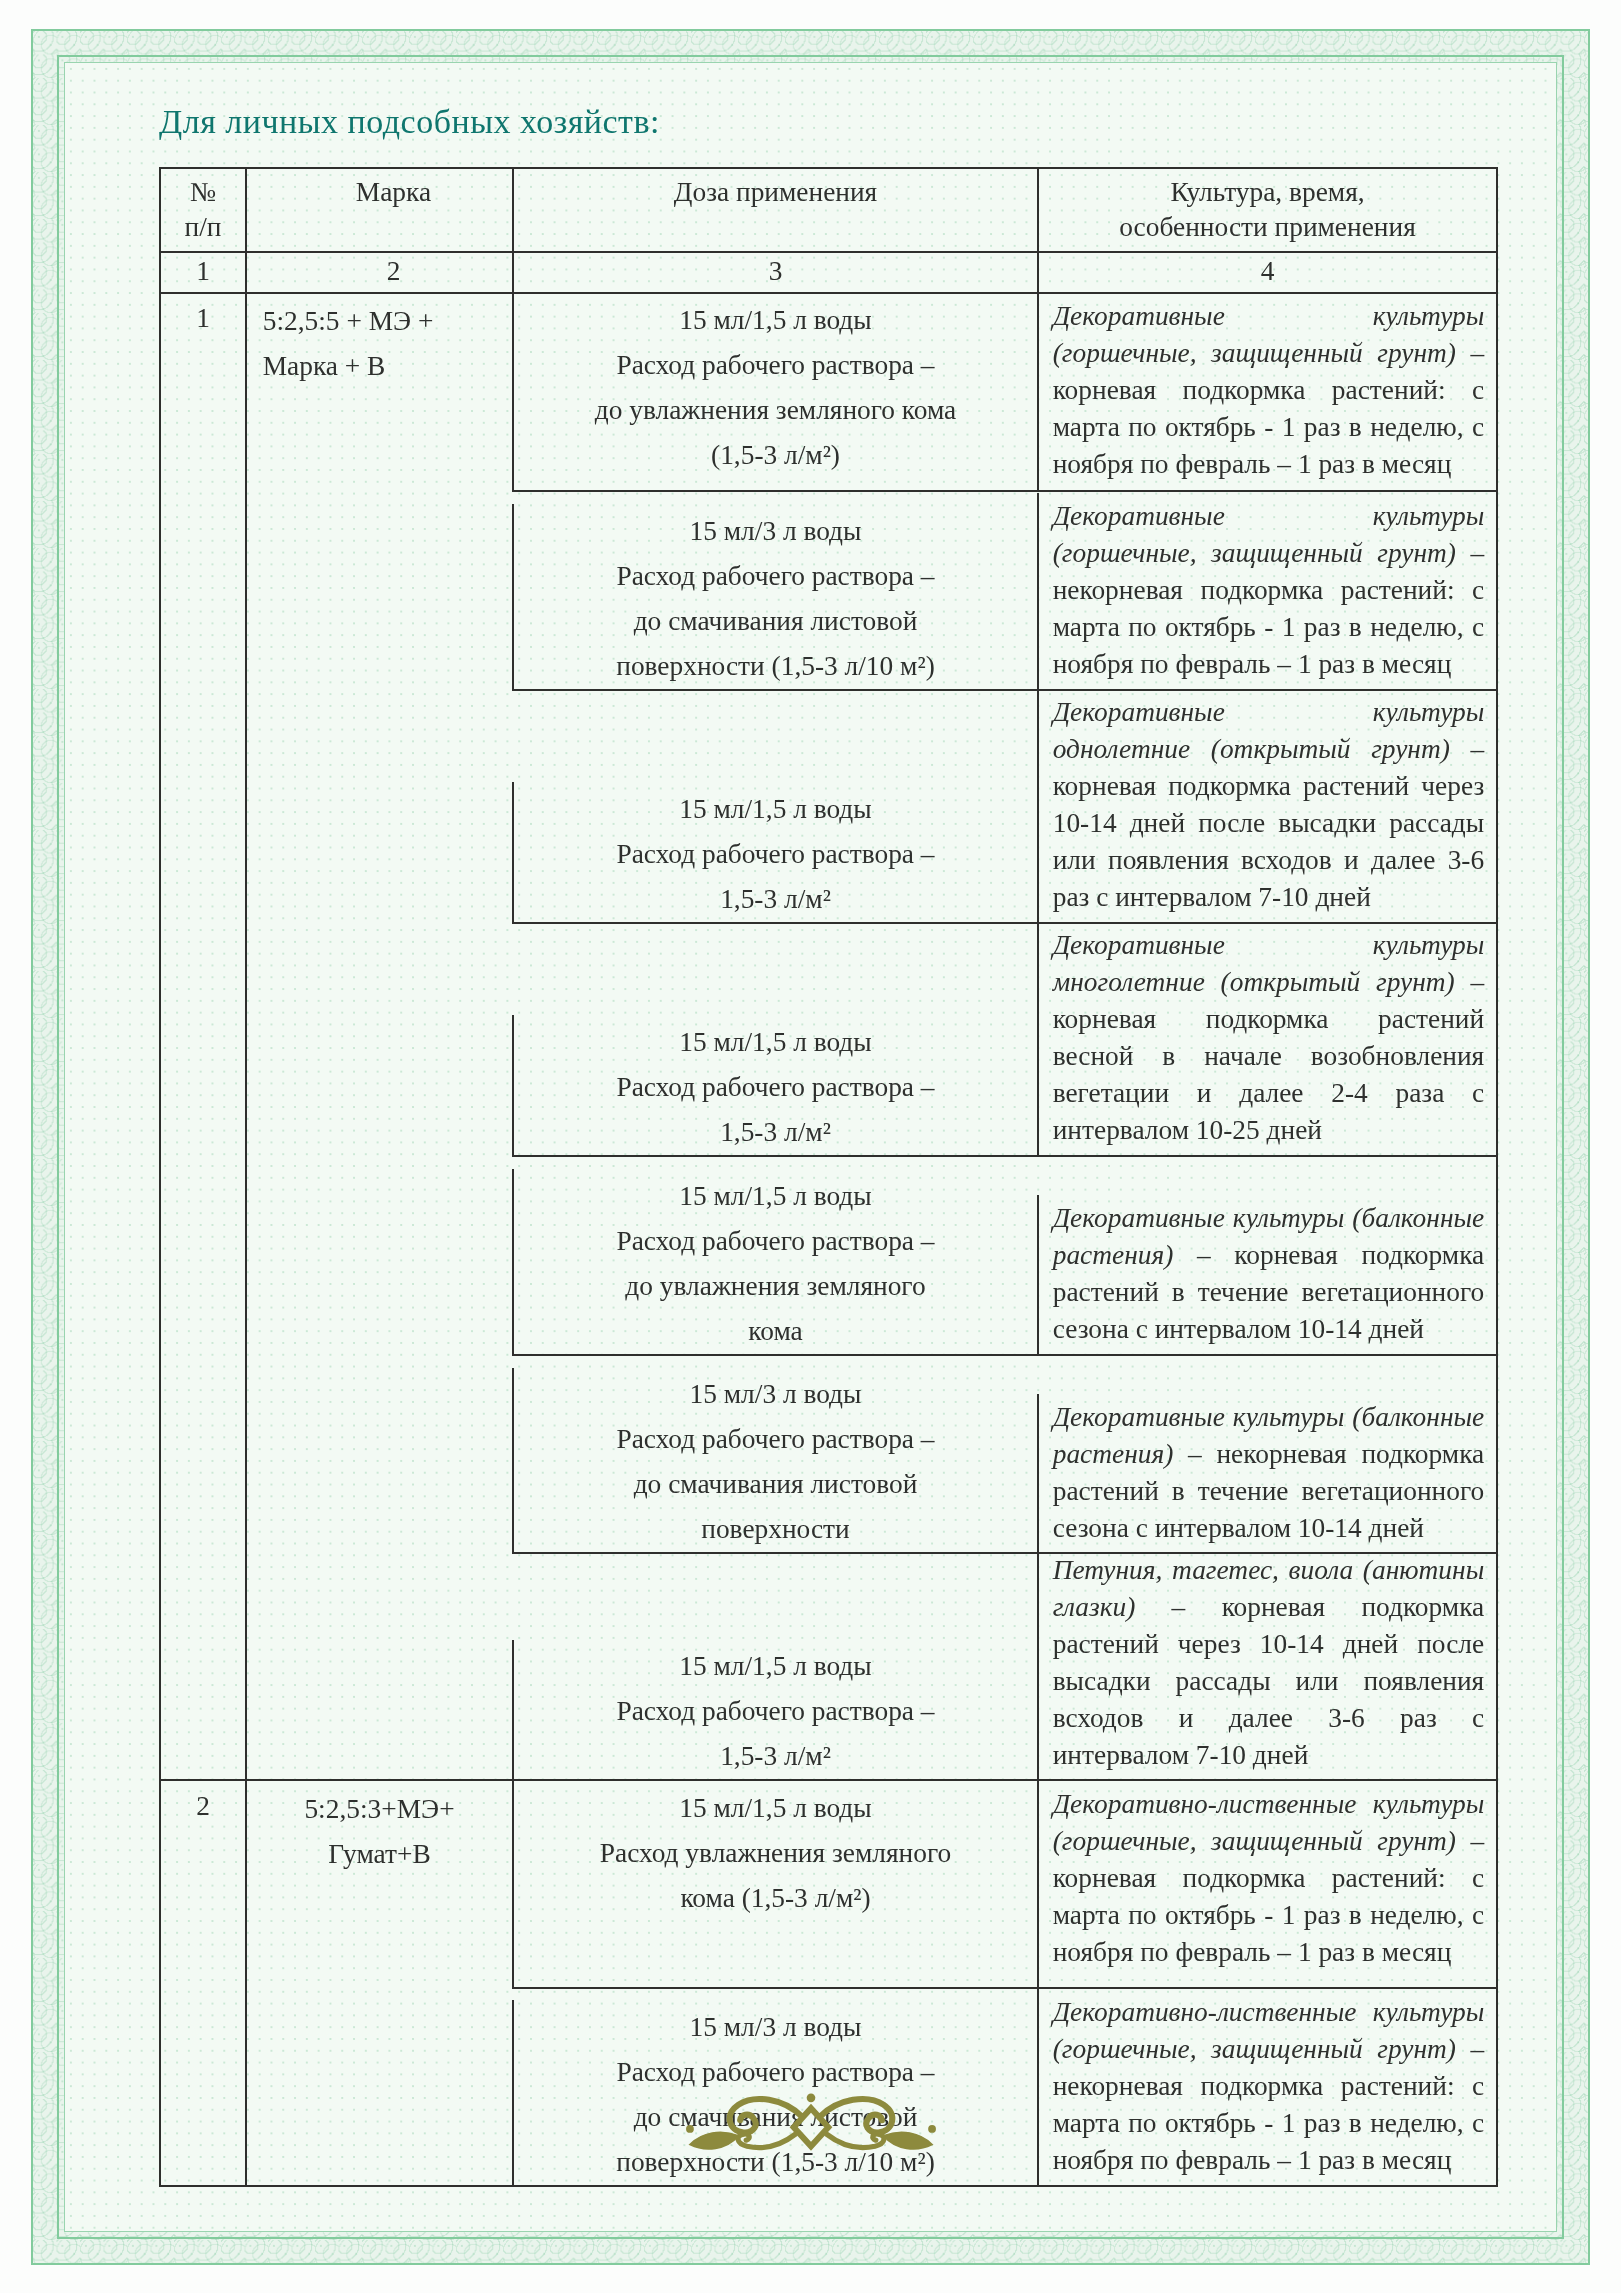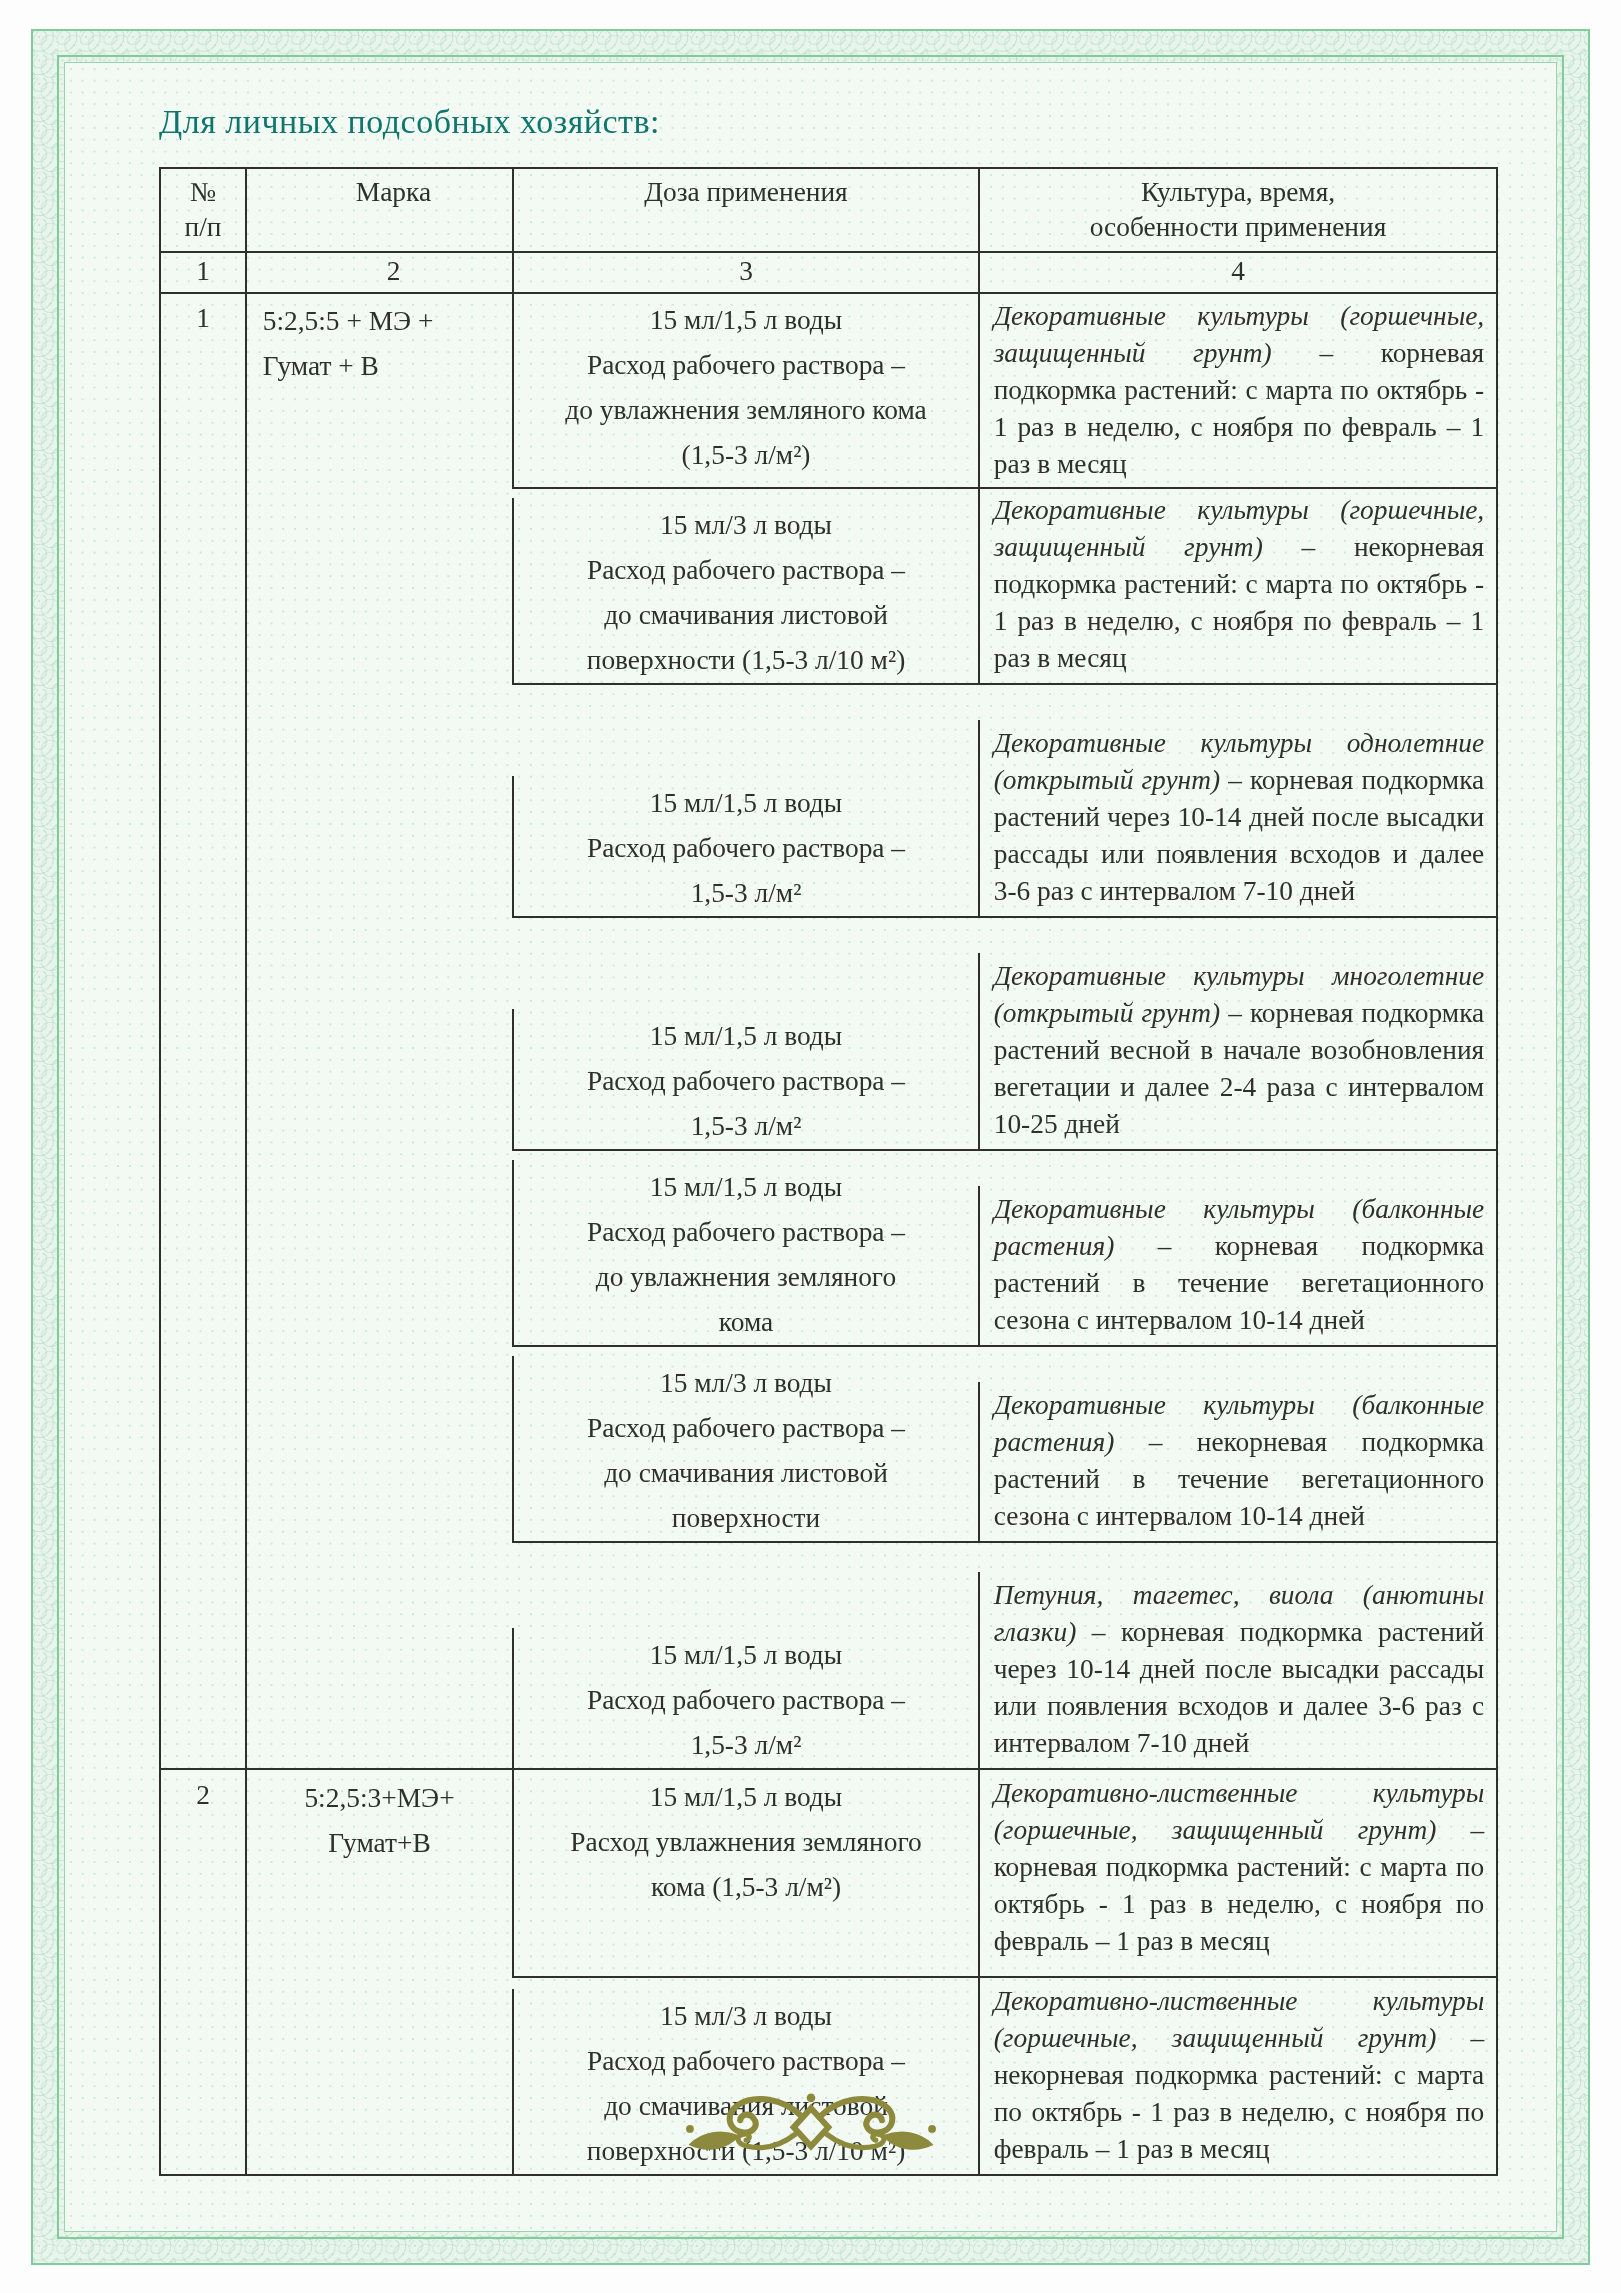--- a/index.html
+++ b/index.html
@@ -33,21 +33,21 @@
     font-size:34px;letter-spacing:0.5px;color:#0f766e;
   }
   .table{
     margin:25.5px 0 0 93px;width:1335px;
     border:2.9px solid #2f2f2d;
     font-size:27.4px;
   }
   .cell{box-sizing:border-box;}
   .c1{width:84px;flex:none;}
   .c2{width:267px;flex:none;border-left:2px solid #2f2f2d;padding-left:28px;}
-  .c3{width:466px;flex:none;border-left:2px solid #2f2f2d;}
+  .c3{width:525px;flex:none;border-left:2px solid #2f2f2d;}
   .c4{flex:1;border-left:2px solid #2f2f2d;}
   .thead{display:flex;min-height:82px;border-bottom:2.9px solid #2f2f2d;}
   .hc{text-align:center;padding-top:6.9px;line-height:35px;white-space:pre-line;}
   .tnums{display:flex;height:39px;border-bottom:2.9px solid #2f2f2d;}
   .nc{text-align:center;line-height:37px;}
   .trow{display:flex;}
   .trow:not(:first-child){border-top:2.9px solid #2f2f2d;}
   .csub{flex:1;display:flex;flex-direction:column;border-radius:22px;}
   .srow{display:flex;flex:1;}
   .srow:not(:first-child){border-top:2px solid #2f2f2d;align-items:flex-end;}
@@ -98,21 +98,21 @@
     <div class="tnums">
       <div class="cell c1 nc">1</div>
       <div class="cell c2 nc">2</div>
       <div class="cell c3 nc">3</div>
       <div class="cell c4 nc">4</div>
     </div>
     <div id="tbody">
         <div class="trow">
           <div class="cell c1 num-cell">1</div>
           <div class="cell c2 brand-cell">5:2,5:5 + МЭ +
-Гумат + В</div>
+Марка + В</div>
           <div class="csub">
             <div class="srow">
               <div class="cell c3 dose-cell">15 мл/1,5 л воды
 Расход рабочего раствора –
 до увлажнения земляного кома
 (1,5-3 л/м²)</div>
               <div class="cell c4 culture-cell"><span class="it">Декоративные культуры (горшечные, защищенный грунт) – </span><span>корневая подкормка растений: с марта по октябрь - 1 раз в неделю, с ноября по февраль – 1 раз в месяц</span></div>
             </div>
             <div class="srow">
               <div class="cell c3 dose-cell">15 мл/3 л воды

